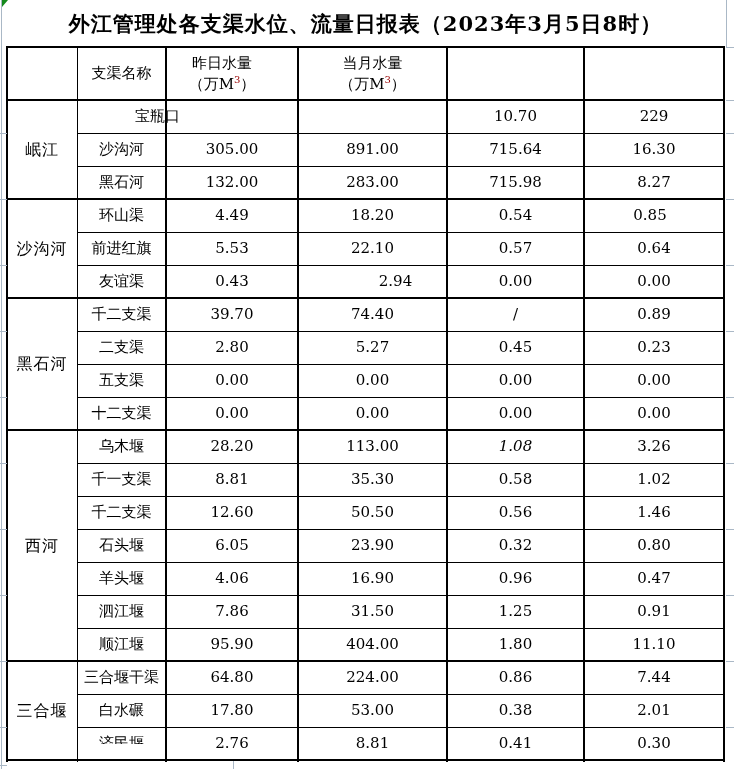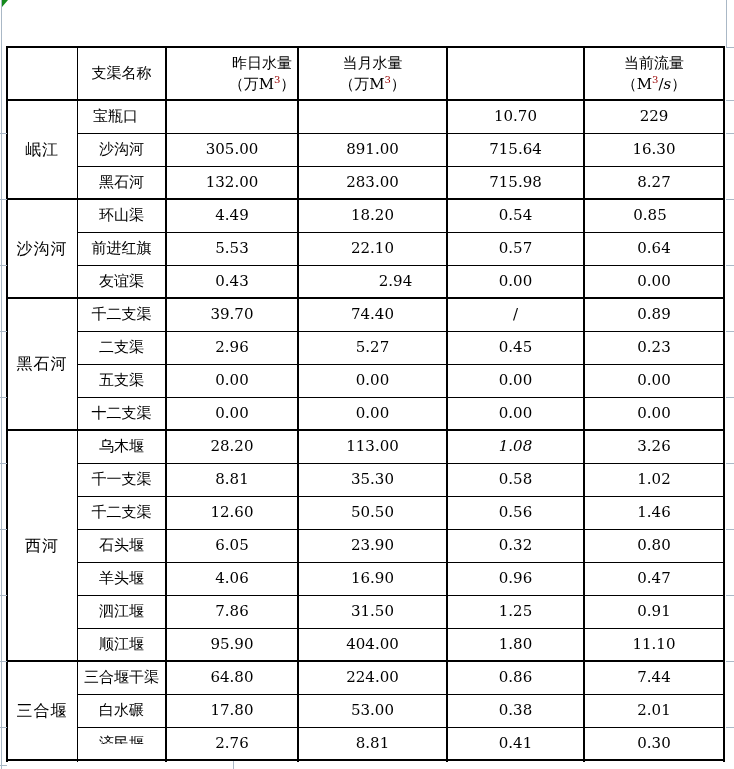--- a/index.html
+++ b/index.html
@@ -29,46 +29,43 @@
 </head>
 <body>
 
 <div id="canvas">
 
   <div class="grid" style="left:1px;top:0;width:1px;height:769px;"></div>
   <div class="triangle"></div>
   <div class="grid" style="left:726px;top:0;width:1px;height:47px;"></div>
   <div class="grid" style="left:233px;top:760px;width:1px;height:9px;"></div>
 
+  <div class="title">外江管理处各支渠水位、流量日报表（2023年3月5日8时）</div>
 
   <div class="cell hcell" style="left:7px;width:70px;"></div>
 
   <div class="cell hcell" style="left:77px;width:89px;">
     <div>支渠名称</div>
   </div>
 
-  <div class="cell hcell" style="left:166px;width:112px;padding-left:40px;">
+  <div class="cell hcell" style="left:166px;width:112px;">
     <div>昨日水量</div>
     <div class="hunit"><span>（万M</span><sup class="red">3</sup><span>）</span></div>
   </div>
 
   <div class="cell hcell" style="left:298px;width:149px;">
     <div>当月水量</div>
     <div class="hunit"><span>（万M</span><sup class="red">3</sup><span>）</span></div>
   </div>
 
 
-  <div class="cell hcell" style="left:584px;width:140px;">
-    <div>当前流量</div>
-    <div class="hunit"><span>（M</span><sup class="red">3</sup><span>/</span><span class="ital">s</span><span>）</span></div>
-  </div>
 
   <div id="tbody">
       <div class="cell gcell" style="left: 7px; top: 100px; width: 70px; height: 99px; line-height: 99px;">岷江</div>
-      <div class="cell dcell" style="left: 77px; top: 100px; width: 77px; height: 33px; line-height: 33px;">宝瓶口</div>
+      <div class="cell dcell" style="left: 77px; top: 100px; width: 77px; height: 33px; line-height: 33px; padding-left: 42px;">宝瓶口</div>
       <div class="cell dcell" style="left: 166px; top: 100px; width: 132px; height: 33px; line-height: 33px;"></div>
       <div class="cell dcell" style="left: 298px; top: 100px; width: 149px; height: 33px; line-height: 33px;"></div>
       <div class="cell dcell" style="left: 447px; top: 100px; width: 137px; height: 33px; line-height: 33px;">10.70</div>
       <div class="cell dcell" style="left: 584px; top: 100px; width: 140px; height: 33px; line-height: 33px;">229</div>
       <div class="cell dcell" style="left: 77px; top: 133px; width: 89px; height: 33px; line-height: 33px;">沙沟河</div>
       <div class="cell dcell" style="left: 166px; top: 133px; width: 132px; height: 33px; line-height: 33px;">305.00</div>
       <div class="cell dcell" style="left: 298px; top: 133px; width: 149px; height: 33px; line-height: 33px;">891.00</div>
       <div class="cell dcell" style="left: 447px; top: 133px; width: 137px; height: 33px; line-height: 33px;">715.64</div>
       <div class="cell dcell" style="left: 584px; top: 133px; width: 140px; height: 33px; line-height: 33px;">16.30</div>
       <div class="cell dcell" style="left: 77px; top: 166px; width: 89px; height: 33px; line-height: 33px;">黑石河</div>
@@ -92,21 +89,21 @@
       <div class="cell dcell" style="left: 298px; top: 265px; width: 149px; height: 33px; line-height: 33px; padding-left: 23px;">2.94</div>
       <div class="cell dcell" style="left: 447px; top: 265px; width: 137px; height: 33px; line-height: 33px;">0.00</div>
       <div class="cell dcell" style="left: 584px; top: 265px; width: 140px; height: 33px; line-height: 33px;">0.00</div>
       <div class="cell gcell" style="left: 7px; top: 298px; width: 70px; height: 132px; line-height: 132px;">黑石河</div>
       <div class="cell dcell" style="left: 77px; top: 298px; width: 89px; height: 33px; line-height: 33px;">千二支渠</div>
       <div class="cell dcell" style="left: 166px; top: 298px; width: 132px; height: 33px; line-height: 33px;">39.70</div>
       <div class="cell dcell" style="left: 298px; top: 298px; width: 149px; height: 33px; line-height: 33px;">74.40</div>
       <div class="cell dcell" style="left: 447px; top: 298px; width: 137px; height: 33px; line-height: 33px;">/</div>
       <div class="cell dcell" style="left: 584px; top: 298px; width: 140px; height: 33px; line-height: 33px;">0.89</div>
       <div class="cell dcell" style="left: 77px; top: 331px; width: 89px; height: 33px; line-height: 33px;">二支渠</div>
-      <div class="cell dcell" style="left: 166px; top: 331px; width: 132px; height: 33px; line-height: 33px;">2.96</div>
+      <div class="cell dcell" style="left: 166px; top: 331px; width: 132px; height: 33px; line-height: 33px;">2.80</div>
       <div class="cell dcell" style="left: 298px; top: 331px; width: 149px; height: 33px; line-height: 33px;">5.27</div>
       <div class="cell dcell" style="left: 447px; top: 331px; width: 137px; height: 33px; line-height: 33px;">0.45</div>
       <div class="cell dcell" style="left: 584px; top: 331px; width: 140px; height: 33px; line-height: 33px;">0.23</div>
       <div class="cell dcell" style="left: 77px; top: 364px; width: 89px; height: 33px; line-height: 33px;">五支渠</div>
       <div class="cell dcell" style="left: 166px; top: 364px; width: 132px; height: 33px; line-height: 33px;">0.00</div>
       <div class="cell dcell" style="left: 298px; top: 364px; width: 149px; height: 33px; line-height: 33px;">0.00</div>
       <div class="cell dcell" style="left: 447px; top: 364px; width: 137px; height: 33px; line-height: 33px;">0.00</div>
       <div class="cell dcell" style="left: 584px; top: 364px; width: 140px; height: 33px; line-height: 33px;">0.00</div>
       <div class="cell dcell" style="left: 77px; top: 397px; width: 89px; height: 33px; line-height: 33px;">十二支渠</div>
       <div class="cell dcell" style="left: 166px; top: 397px; width: 132px; height: 33px; line-height: 33px;">0.00</div>

